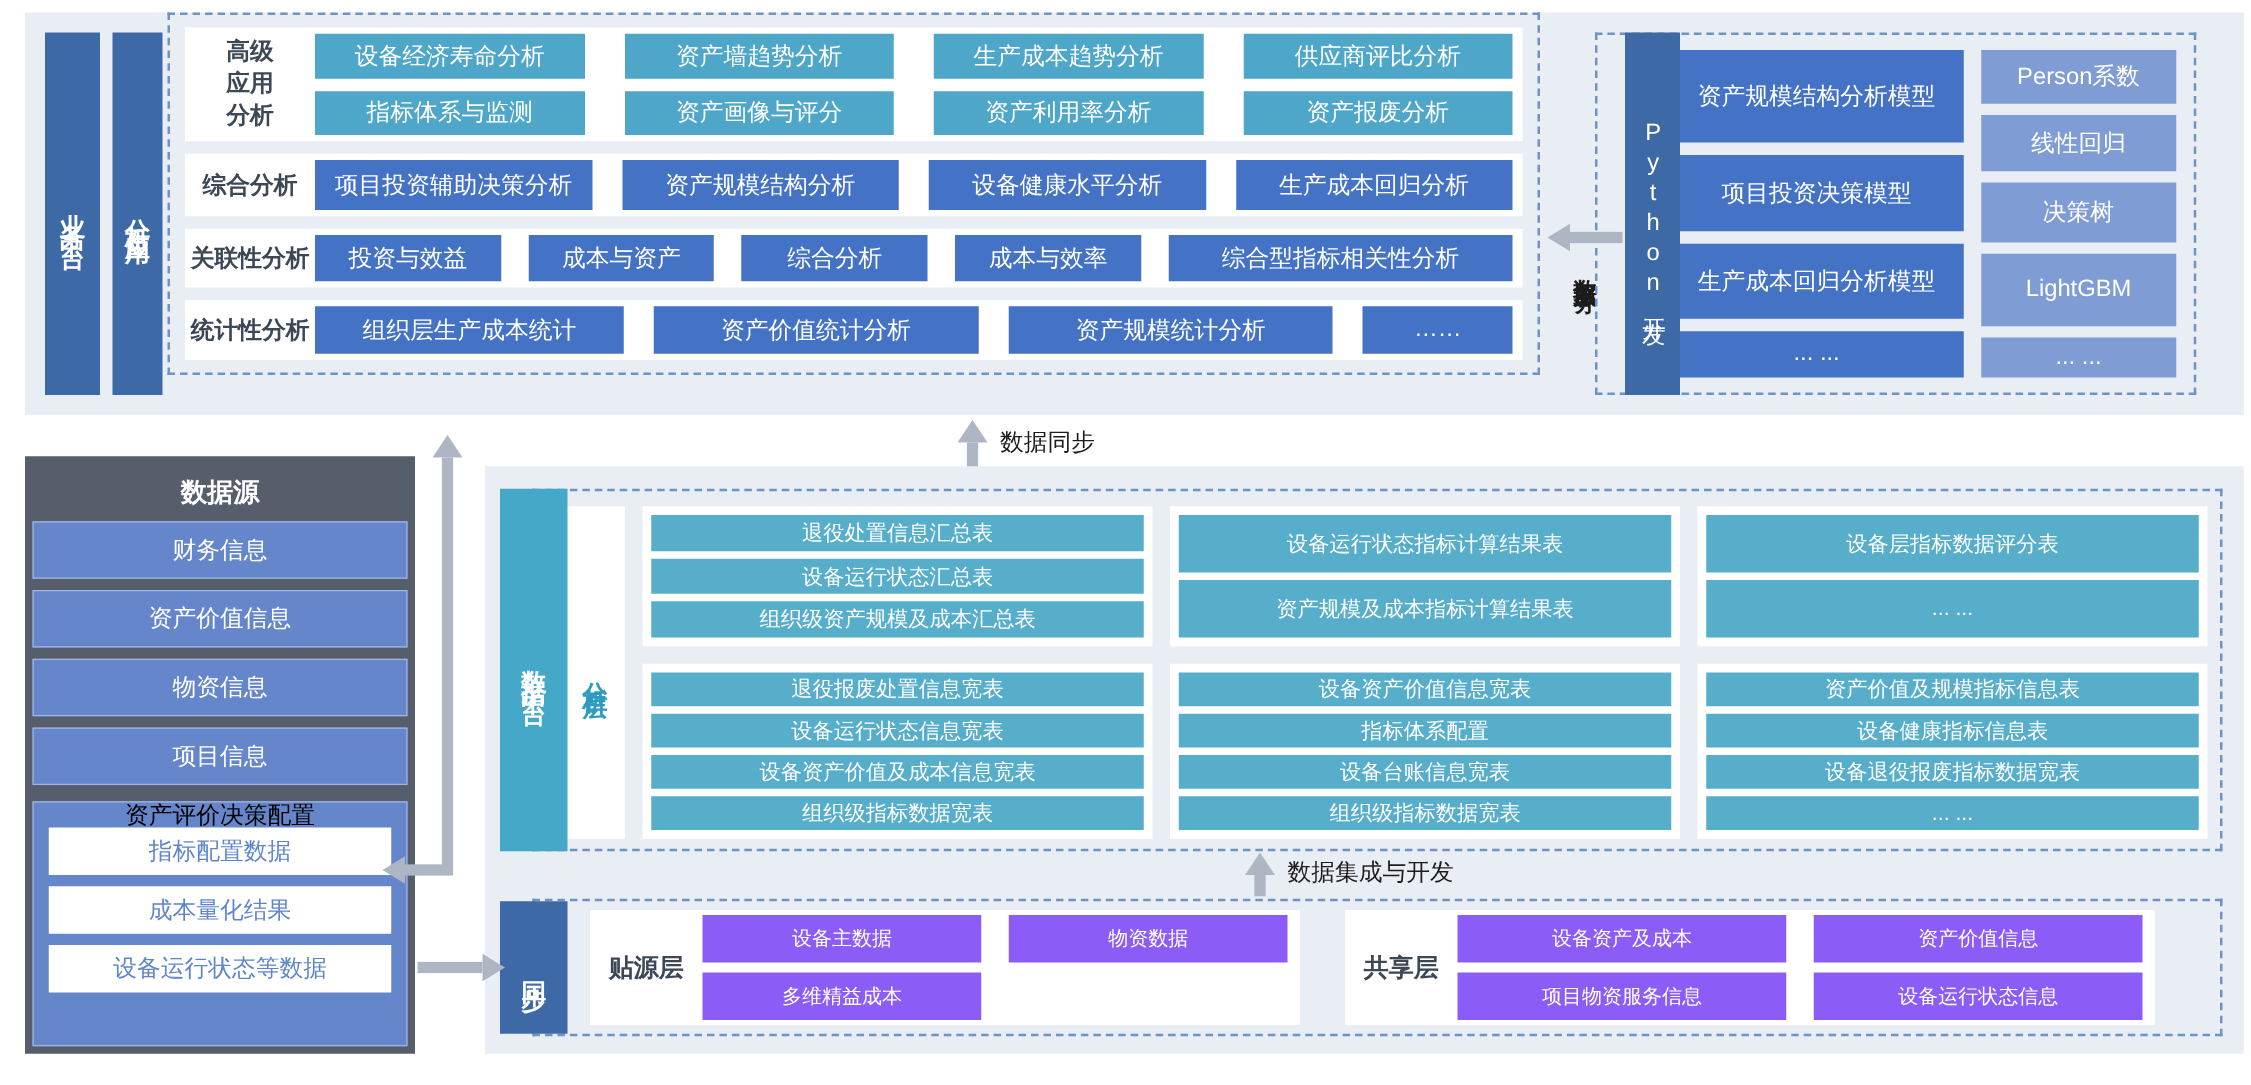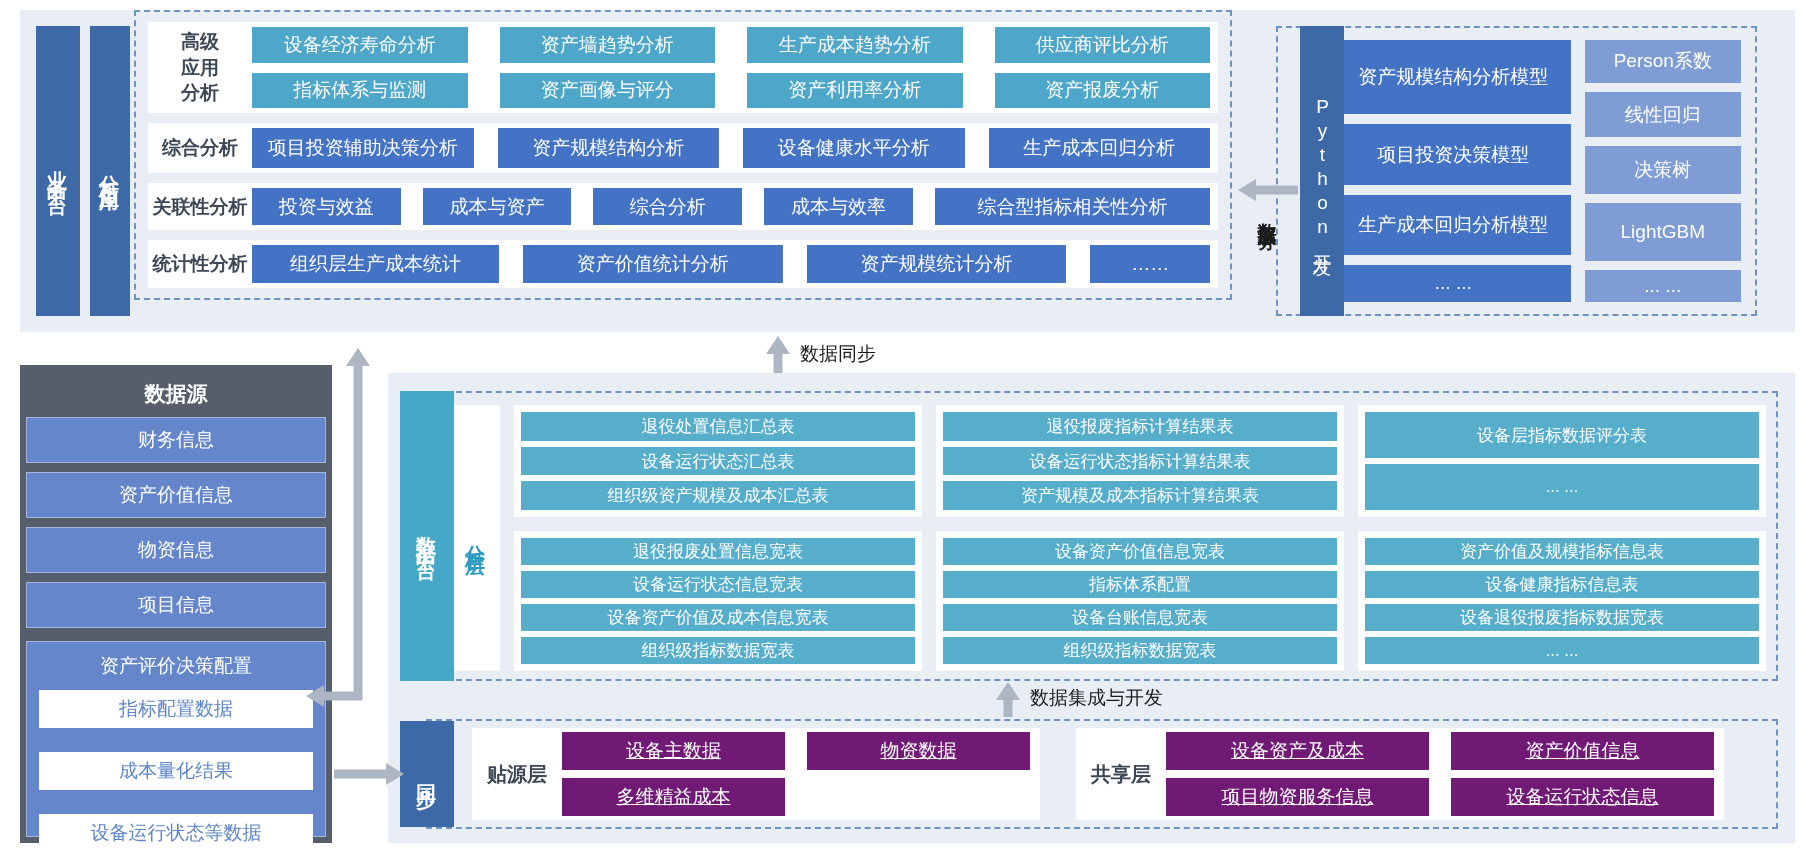--- a/index.html
+++ b/index.html
@@ -8,21 +8,21 @@
     font-family:"Liberation Sans","DejaVu Sans",sans-serif;
     -webkit-font-smoothing:antialiased;
   }
   .abs { position:absolute; box-sizing:border-box; }
   .band { background:#e9edf4; }
   .box  { display:flex; align-items:center; justify-content:center;
           color:#fff; text-align:center; box-sizing:border-box; }
   .teal    { background:#4ea6c8; font-size:19px; }
   .royal   { background:#4472c4; font-size:19px; }
   .midteal { background:#57aecb; font-size:17px; }
-  .steel   { background:#701a75; font-size:19px;text-decoration:underline; }
+  .steel   { background:#8b5cf6; font-size:16px; }
   .peri    { background:#7f9cd4; font-size:19px; }
   .vbar { background:#3d6aa6; display:flex; align-items:center; justify-content:center; z-index:3; }
   .vtext { writing-mode:vertical-rl; text-orientation:upright; color:#fff;
            font-size:20px; font-weight:700; letter-spacing:8px; }
   .dashed { border:2px dashed #6e94c3; }
   .whiterow { background:#fff; display:flex; align-items:center; }
   .rlabel { width:104px; flex:0 0 104px; display:flex; align-items:center; justify-content:center;
             color:#3c4856; font-weight:700; font-size:19px; text-align:center; }
   .wrap3 { display:inline-block; width:44px; line-height:1.35; word-break:break-all; }
   .ritems { flex:1; height:100%; box-sizing:border-box; padding:5px 8px 5px 0; display:grid; }
@@ -142,22 +142,22 @@
 
   <div class="abs" style="left:20px; top:365px; width:312px; height:478px; background:#565e6b; padding:12px 6px;">
     <div style="height:34px; display:flex; align-items:center; justify-content:center; color:#fff; font-size:21px; font-weight:700;">数据源</div>
     <div style="display:flex; flex-direction:column; gap:9px; margin-top:6px;">
       <div class="dsitem" style="height:44px;">财务信息</div>
       <div class="dsitem" style="height:44px;">资产价值信息</div>
       <div class="dsitem" style="height:44px;">物资信息</div>
       <div class="dsitem" style="height:44px;">项目信息</div>
     </div>
     <div style="margin-top:13px; background:#6586ca; border:1px solid #a5b6e3; box-sizing:border-box; height:196px; padding:0 12px;">
-      <div style="height:48px; display:flex; align-items:center; justify-content:center; color:#ffffff; font-size:19px;">资产评价决策配置</div>
-      <div style="display:flex; flex-direction:column; gap:24px;">
+      <div style="height:20px; display:flex; align-items:center; justify-content:center; color:#000000; font-size:19px;">资产评价决策配置</div>
+      <div style="display:flex; flex-direction:column; gap:9px;">
         <div class="dssub" style="height:38px;">指标配置数据</div>
         <div class="dssub" style="height:38px;">成本量化结果</div>
         <div class="dssub" style="height:38px;">设备运行状态等数据</div>
       </div>
     </div>
   </div>
 
   <div class="abs band" style="left:388px; top:373px; width:1407px; height:470px;">
 
     <div class="abs vbar" style="left:12px; top:18px; width:54px; height:290px; background:#45a8c9;">
@@ -171,21 +171,20 @@
 
       <div class="abs" style="left:86px; top:12px; width:1252px; height:266px; display:flex; flex-direction:column; gap:14px;">
 
         <div class="tgroup" style="height:112px;">
           <div class="tcol">
             <div class="box midteal">退役处置信息汇总表</div>
             <div class="box midteal">设备运行状态汇总表</div>
             <div class="box midteal">组织级资产规模及成本汇总表</div>
           </div>
           <div class="tcol">
-            <div class="box midteal">退役报废指标计算结果表</div>
             <div class="box midteal">设备运行状态指标计算结果表</div>
             <div class="box midteal">资产规模及成本指标计算结果表</div>
           </div>
           <div class="tcol">
             <div class="box midteal">设备层指标数据评分表</div>
             <div class="box midteal">... ...</div>
           </div>
         </div>
 
         <div class="tgroup" style="height:140px;">

